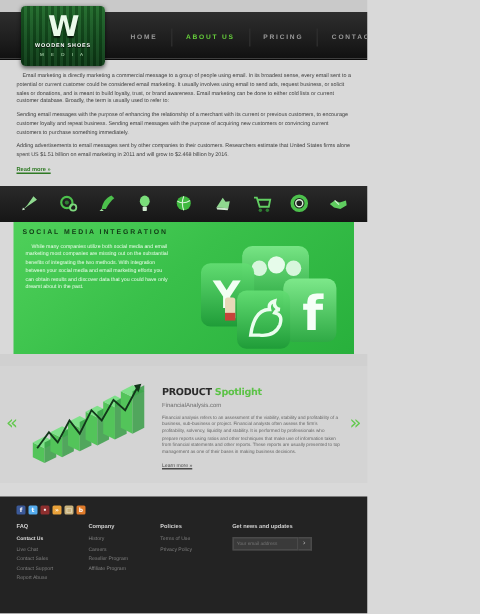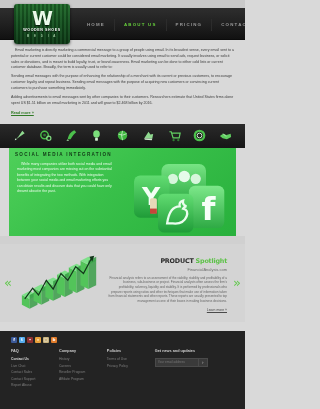--- a/index.html
+++ b/index.html
@@ -99,21 +99,21 @@
   .spotgap { height:8px; background:#d0d0d0; }
   .spotlight {
     position:relative; height:78px; background:#d4d4d4;
     display:flex; align-items:center;
   }
   .arrow {
     width:16px; flex:none; text-align:center; color:#63c94e;
     font-size:13px; line-height:1; cursor:pointer; font-family:"DejaVu Sans", sans-serif;
   }
   .spot-img { width:88px; height:66px; flex:none; }
-  .spot-text { flex:1; padding:4px 2px 0 4px;text-align:right; }
+  .spot-text { flex:1; padding:4px 2px 0 4px; }
   .spot-h {
     font-size:6.4px; font-weight:bold; color:#2b2b2b;
     font-family:"DejaVu Sans", sans-serif; letter-spacing:-.2px;
   }
   .spot-h em { font-style:normal; color:#5cc247; font-weight:bold; }
   .spot-sub { font-size:4px; color:#6e6e6e; margin-top:.5px; }
   .spot-body { font-size:3.1px; line-height:1.5; color:#666; margin-top:3px; }
   .spot-link {
     display:inline-block; margin-top:4px; font-size:3.4px;
     color:#4a4a4a; text-decoration:underline; cursor:pointer;

